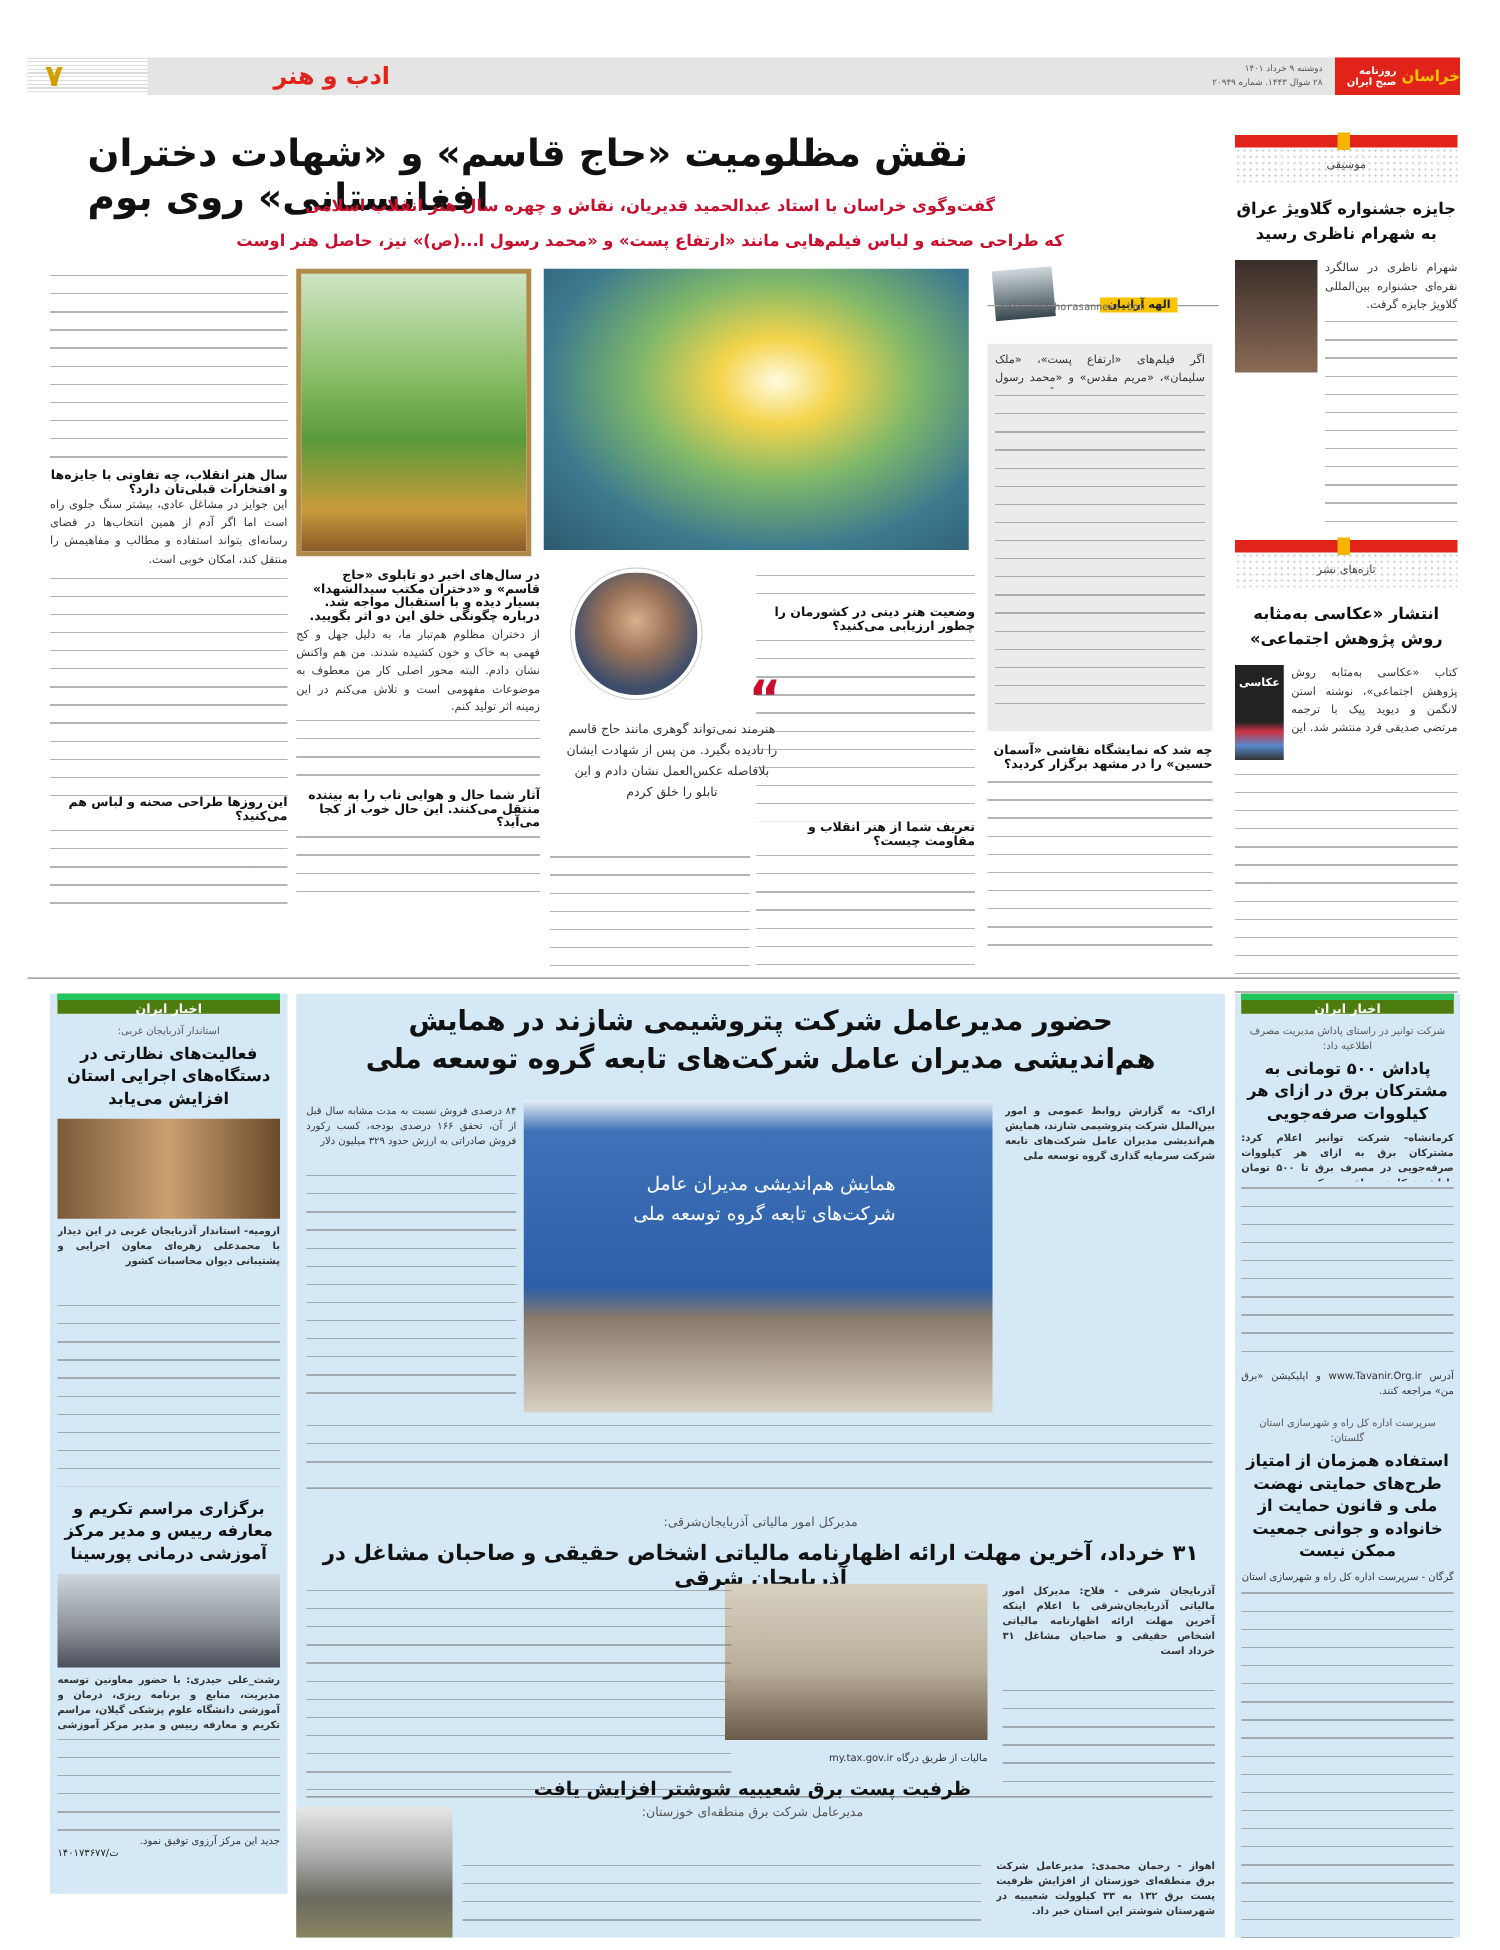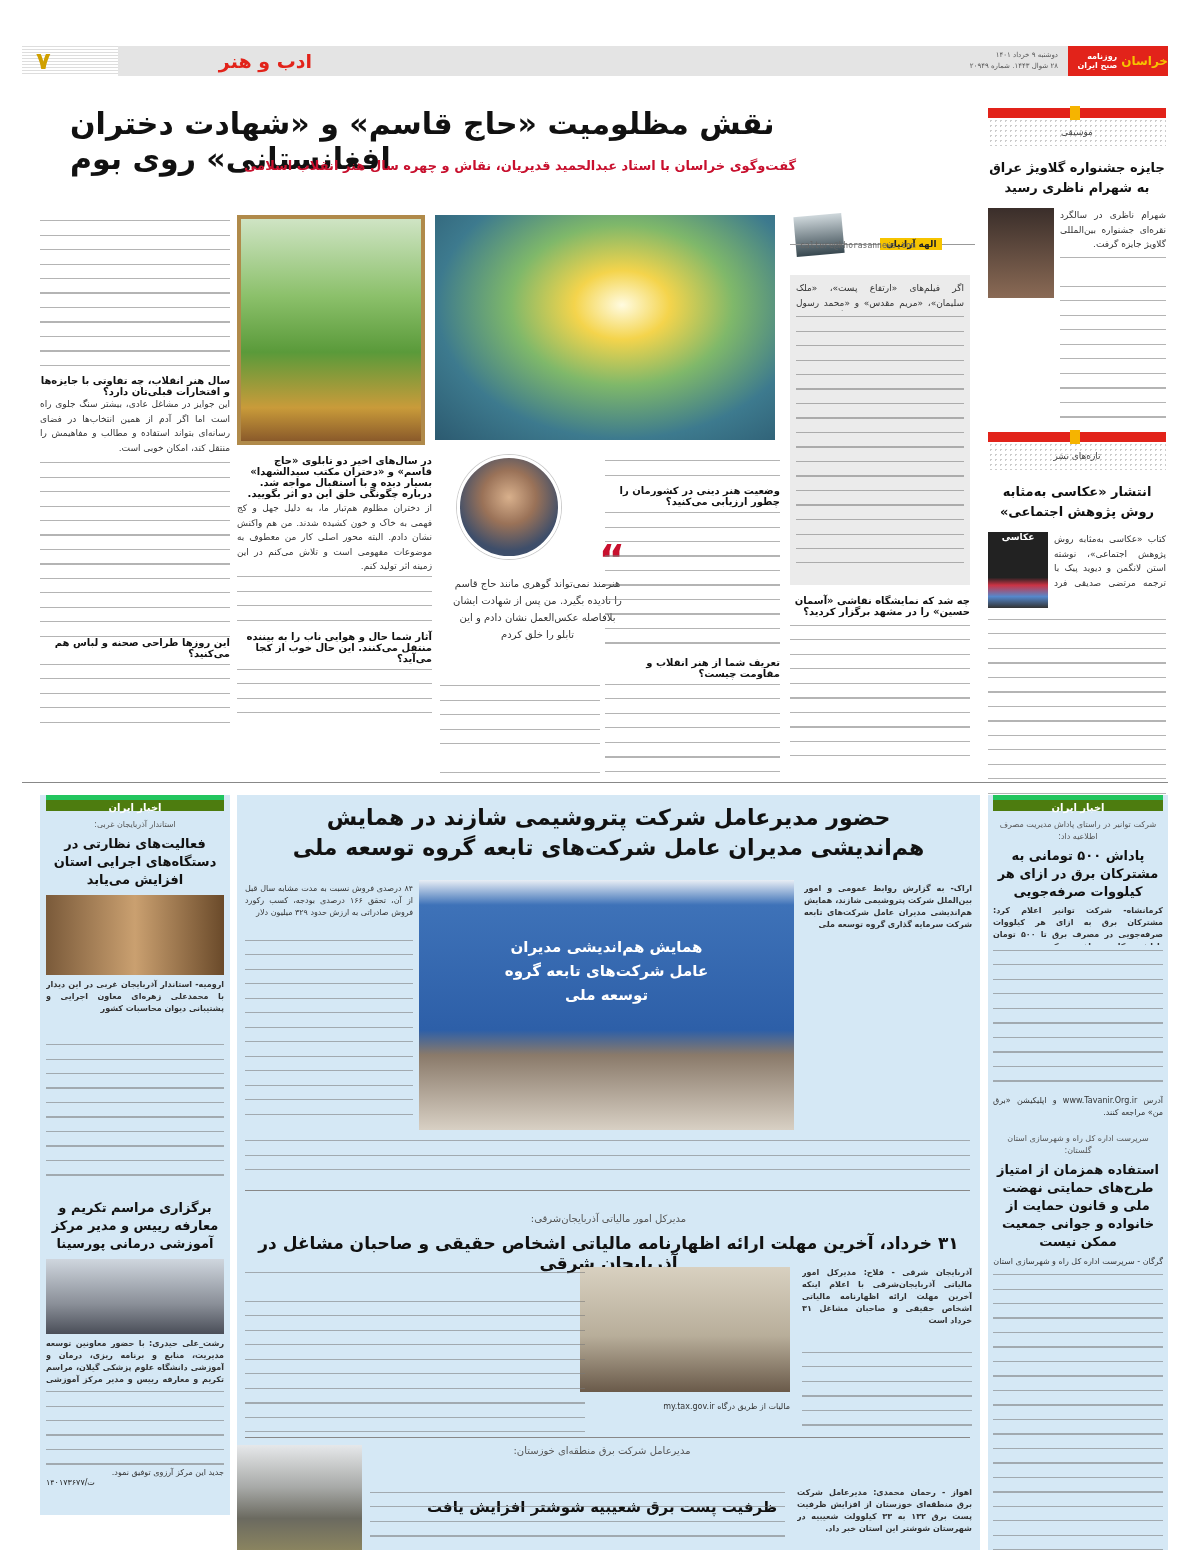--- a/index.html
+++ b/index.html
@@ -45,37 +45,38 @@
     <div>دوشنبه ۹ خرداد ۱۴۰۱</div>
     <div>۲۸ شوال ۱۴۴۳. شماره ۲۰۹۴۹</div>
   </div>
   <div class="abs section" style="right:auto;left:98px;width:200px;text-align:right">ادب و هنر</div>
   <div class="abs pagenum">۷</div>
 </div>
 
 <div class="abs h1">نقش مظلومیت «حاج قاسم» و «شهادت دختران افغانستانی» روی بوم</div>
 <div class="abs sub1">
   <div>گفت‌وگوی خراسان با استاد عبدالحمید قدیریان، نقاش و چهره سال هنر انقلاب اسلامی</div>
+  <div>که طراحی صحنه و لباس فیلم‌هایی مانند «ارتفاع پست» و «محمد رسول ا...(ص)» نیز، حاصل هنر اوست</div>
 </div>
 
 <div class="abs sideR">
   <div class="redbar"></div>
   <div class="dots">موسیقی</div>
   <div class="sideTitle">جایزه جشنواره گلاویژ عراق به شهرام ناظری رسید</div>
   <div style="display:flex;gap:6px;height:210px">
     <div class="txt" style="flex:1"><span>شهرام ناظری در سالگرد نقره‌ای جشنواره بین‌المللی گلاویژ جایزه گرفت.</span><div class="fill" style="height:190px"></div></div>
     <div class="img" style="width:66px;height:90px;background:linear-gradient(#3a2e2a,#8a6a55)"></div>
   </div>
   <div style="height:14px"></div>
   <div class="redbar"></div>
   <div class="dots">تازه‌های نشر</div>
   <div class="sideTitle">انتشار «عکاسی به‌مثابه روش پژوهش اجتماعی»</div>
   <div style="display:flex;gap:6px">
     <div class="txt" style="flex:1;height:56px">کتاب «عکاسی به‌مثابه روش پژوهش اجتماعی»، نوشته استن لانگمن و دیوید پیک با ترجمه مرتضی صدیقی فرد منتشر شد. این کتاب که</div>
-    <div style="width:60px;height:76px;background:linear-gradient(#222 60%,#c34 70%,#58c 85%,#333);color:#fff;font-size:9px;font-weight:bold;text-align:center;">عکاسی</div>
+    <div style="width:39px;height:76px;background:linear-gradient(#222 60%,#c34 70%,#58c 85%,#333);color:#fff;font-size:9px;font-weight:bold;text-align:center;padding-top:10px">عکاسی</div>
   </div>
   <div class="txt fill" style="height:200px;margin-top:6px"></div>
 </div>
 
 <div class="abs img" style="left:795px;top:215px;width:48px;height:40px;background:linear-gradient(#cfd8dc,#37474f);transform:rotate(-5deg)"></div>
 <div class="abs" style="left:790px;top:244px;width:185px;height:1px;background:#999"></div>
 <div class="abs" style="left:880px;top:238px;background:#f6c400;font-size:9px;font-weight:bold;padding:1px 6px">الهه آرانیان</div>
 <div class="abs" style="left:800px;top:241px;font-size:8px;font-family:'DejaVu Sans Mono',monospace;color:#666;direction:ltr">calture@khorasannews.com</div>
 <div class="abs grayBox" style="left:790px;top:275px;width:180px;height:310px;padding:6px">
   <div class="txt" style="height:30px">اگر فیلم‌های «ارتفاع پست»، «ملک سلیمان»، «مریم مقدس» و «محمد رسول ا...(ص)» را دیده باشید، حتماً هنرش به چشمتان آمده است.</div>
@@ -135,36 +136,36 @@
   <div class="pre" style="margin-top:12px">سرپرست اداره کل راه و شهرسازی استان گلستان:</div>
   <div class="bTitle" style="margin-top:4px">استفاده همزمان از امتیاز طرح‌های حمایتی نهضت ملی و قانون حمایت از خانواده و جوانی جمعیت ممکن نیست</div>
   <div class="txt" style="font-size:8px;margin-top:4px;height:14px">گرگان - سرپرست اداره کل راه و شهرسازی استان</div>
   <div class="txt fill" style="height:370px"></div>
 </div>
 
 <div class="abs blue" style="left:237px;top:795px;width:743px;height:755px">
   <div style="font-size:22px;font-weight:bold;color:#111;text-align:center;line-height:30px;margin-top:8px;padding:0 30px">حضور مدیرعامل شرکت پتروشیمی شازند در همایش هم‌اندیشی مدیران عامل شرکت‌های تابعه گروه توسعه ملی</div>
   <div class="abs txt" style="right:8px;top:88px;width:168px;height:240px;font-size:8px;line-height:12px;font-weight:bold">اراک- به گزارش روابط عمومی و امور بین‌الملل شرکت پتروشیمی شازند، همایش هم‌اندیشی مدیران عامل شرکت‌های تابعه شرکت سرمایه گذاری گروه توسعه ملی</div>
   <div class="abs" style="left:182px;top:85px;width:375px;height:250px;background:linear-gradient(#e8eef5 0,#3e72b8 10%,#2d5fa8 60%,#8a7a6a 70%,#d8d0c4 100%);display:flex;align-items:flex-start;justify-content:center;padding-top:55px">
-    <div style="color:#fff;font-size:15px;font-weight:bold;text-align:center;width:220px;line-height:24px">همایش هم‌اندیشی مدیران عامل شرکت‌های تابعه گروه توسعه ملی</div>
+    <div style="color:#fff;font-size:15px;font-weight:normal;width:220px;line-height:24px">همایش هم‌اندیشی مدیران عامل شرکت‌های تابعه گروه توسعه ملی</div>
   </div>
   <div class="abs txt" style="left:8px;top:88px;width:168px;height:150px;font-size:8px;line-height:12px">۸۴ درصدی فروش نسبت به مدت مشابه سال قبل از آن، تحقق ۱۶۶ درصدی بودجه، کسب رکورد فروش صادراتی به ارزش حدود ۳۲۹ میلیون دلار</div>
   <div class="abs txt fill" style="left:8px;top:140px;width:168px;height:190px"></div>
   <div class="abs txt fill" style="left:8px;top:340px;width:725px;height:42px"></div>
   <div class="abs hr" style="left:8px;top:395px;width:725px"></div>
   <div class="abs pre" style="left:0;top:418px;width:743px;font-size:10px">مدیرکل امور مالیاتی آذربایجان‌شرقی:</div>
   <div class="abs" style="left:0;top:438px;width:743px;text-align:center;font-size:17px;font-weight:bold;color:#111">۳۱ خرداد، آخرین مهلت ارائه اظهارنامه مالیاتی اشخاص حقیقی و صاحبان مشاغل در آذربایجان شرقی</div>
   <div class="abs txt" style="right:8px;top:472px;width:170px;height:80px;font-size:8px;line-height:12px;font-weight:bold">آذربایجان شرقی - فلاح: مدیرکل امور مالیاتی آذربایجان‌شرقی با اعلام اینکه آخرین مهلت ارائه اظهارنامه مالیاتی اشخاص حقیقی و صاحبان مشاغل ۳۱ خرداد است</div>
   <div class="abs txt fill" style="right:8px;top:552px;width:170px;height:80px"></div>
   <div class="abs" style="left:345px;top:415px;width:210px;height:125px;left:auto;right:190px;top:472px;background:linear-gradient(#d8d0c0,#b8ae9a 55%,#6a5a4a);"></div>
   <div class="abs txt fill" style="left:8px;top:472px;width:340px;height:165px"></div>
   <div class="abs txt" style="right:190px;top:605px;width:210px;font-size:8px;height:28px">مالیات از طریق درگاه my.tax.gov.ir</div>
   <div class="abs hr" style="left:8px;top:642px;width:725px"></div>
   <div class="abs pre" style="left:140px;top:650px;width:450px;font-size:10px">مدیرعامل شرکت برق منطقه‌ای خوزستان:</div>
-  <div class="abs" style="left:140px;top:703px;width:450px;text-align:center;font-size:15px;font-weight:bold;color:#111">ظرفیت پست برق شعیبیه شوشتر افزایش یافت</div>
+  <div class="abs" style="left:140px;top:627px;width:450px;text-align:center;font-size:15px;font-weight:bold;color:#111">ظرفیت پست برق شعیبیه شوشتر افزایش یافت</div>
   <div class="abs" style="left:0;top:650px;width:125px;height:105px;background:linear-gradient(#e6e8ea,#a8aaa8 40%,#6b6a60 70%,#8a8460)"></div>
   <div class="abs txt" style="right:8px;top:692px;width:175px;height:60px;font-size:8px;line-height:12px;font-weight:bold">اهواز - رحمان محمدی: مدیرعامل شرکت برق منطقه‌ای خوزستان از افزایش ظرفیت پست برق ۱۳۲ به ۳۳ کیلوولت شعیبیه در شهرستان شوشتر این استان خبر داد.</div>
   <div class="abs txt fill" style="left:133px;top:692px;width:415px;height:60px"></div>
 </div>
 
 <div class="abs blue" style="left:40px;top:795px;width:190px;height:720px;padding:0 6px">
   <div class="newsTag">اخبار ایران</div>
   <div class="pre" style="margin-top:8px">استاندار آذربایجان غربی:</div>
   <div class="bTitle" style="margin-top:4px">فعالیت‌های نظارتی در دستگاه‌های اجرایی استان افزایش می‌یابد</div>
   <div style="height:80px;margin-top:6px;background:linear-gradient(90deg,#7a5a3a,#caa070 50%,#6a4a2a)"></div>

